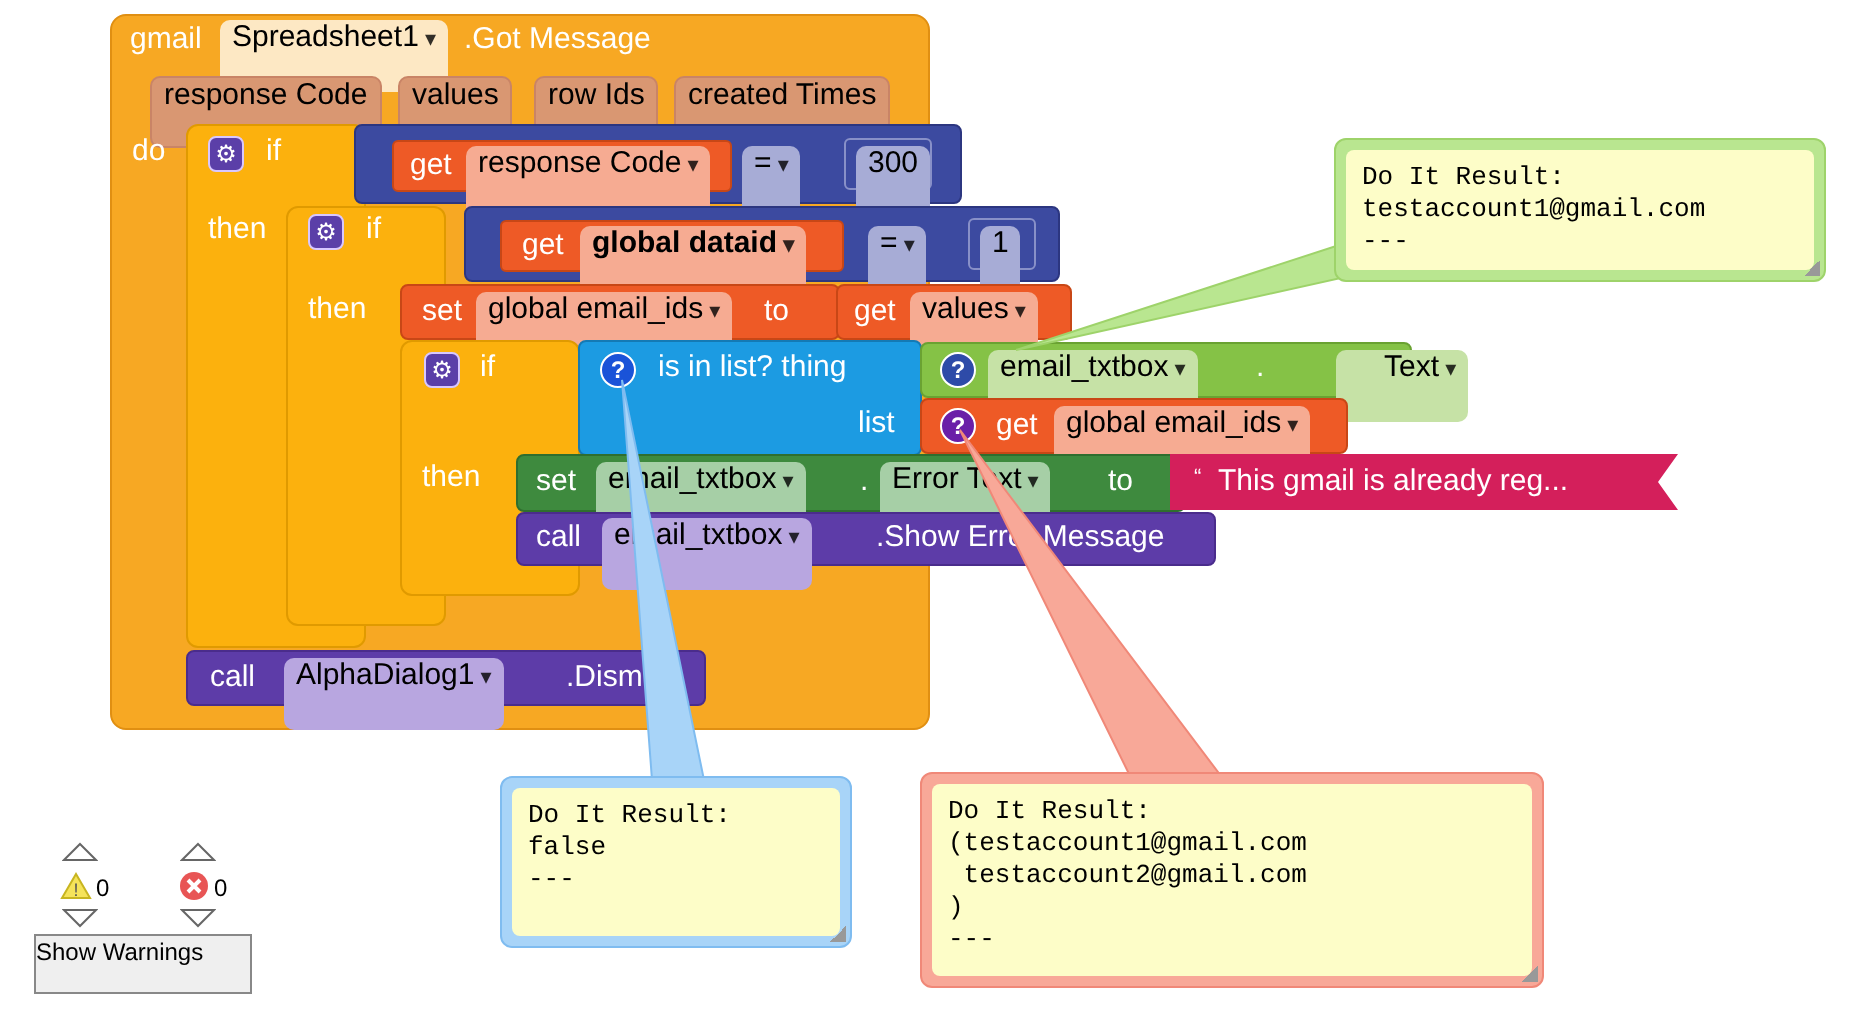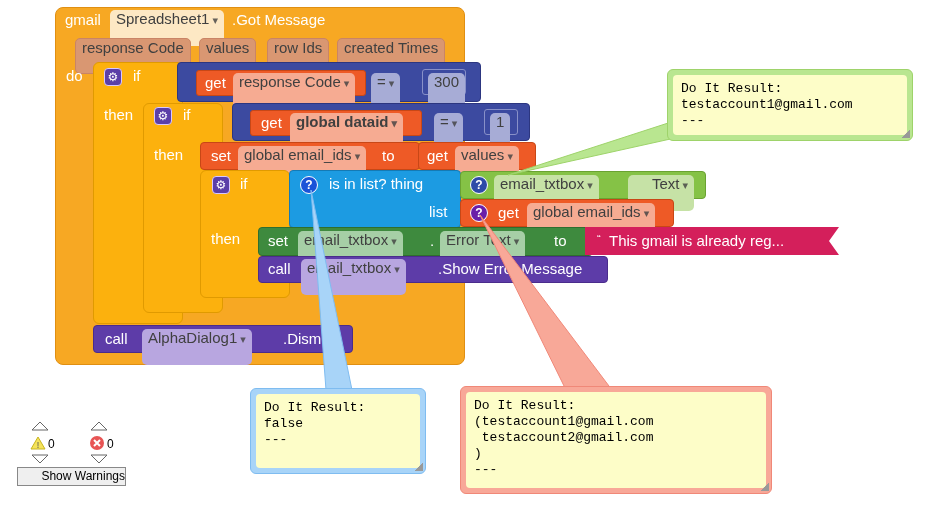--- a/index.html
+++ b/index.html
@@ -2,21 +2,21 @@
 <html><head>
 <meta charset="utf-8">
 <style>
   html, body { margin:0; padding:0; }
   body { width:929px; height:505px; background:#ffffff; position:relative; overflow:hidden;
          font-family:"Liberation Sans", sans-serif; font-size:15px; color:#fff; }
   .abs { position:absolute; box-sizing:border-box; }
   .blk { position:absolute; box-sizing:border-box; }
   .lbl { position:absolute; white-space:nowrap; color:#fff; line-height:18px; }
   .fld { position:absolute; white-space:nowrap; line-height:18px; height:36px; padding:0 6px;
-         border-radius:5px; box-sizing:border-box; color:#404040; }
+         border-radius:5px; box-sizing:border-box; color:#000000; }
   .dd::after { content:" \25BE"; font-size:11px; opacity:.8; }
   .gear { position:absolute; width:18px; height:18px; border-radius:4px; background:#5b3fa8;
           border:1px solid #d8c7ff; box-sizing:border-box; color:#fff; font-size:12px; line-height:16px; text-align:center; }
   .qm { position:absolute; width:18px; height:18px; border-radius:50%; color:#fff; font-size:12px;
         font-weight:bold; line-height:16px; text-align:center; border:1px solid #fff; box-sizing:border-box; }
   .bubble { position:absolute; background:#fdfdc8; font-family:"Liberation Mono", monospace; font-size:13px;
             color:#000; line-height:16px; padding:6px 8px; box-sizing:border-box; white-space:pre; border-radius:4px; }
   .resize { position:absolute; right:2px; bottom:2px; width:8px; height:8px;
             background:linear-gradient(135deg, transparent 50%, #999 50%); }
 </style>
@@ -75,21 +75,21 @@
 
 <div class="blk" style="left:289px;top:170px;width:172px;height:58px;background:#1c9be2;border-radius:4px;border:1px solid #147ab5;"></div>
 <div class="qm" style="left:300px;top:176px;background:#1a53d8;">?</div>
 <span class="lbl" style="left:329px;top:175px;">is in list? thing</span>
 <span class="lbl" style="left:429px;top:203px;">list</span>
 
 <div class="blk" style="left:460px;top:171px;width:246px;height:28px;background:#85c246;border-radius:4px;border:1px solid #6aa232;"></div>
 <div class="qm" style="left:470px;top:176px;background:#2e4ba8;">?</div>
 <span class="fld dd" style="left:494px;top:175px;background:#c6e2a6;">email_txtbox</span>
 <span class="lbl" style="left:628px;top:175px;">.</span>
-<span class="fld dd" style="left:628px;top:175px;background:#c6e2a6;padding-left:24px;">Text</span>
+<span class="fld dd" style="left:668px;top:175px;background:#c6e2a6;padding-left:24px;">Text</span>
 
 <div class="blk" style="left:460px;top:199px;width:214px;height:28px;background:#ee5a26;border-radius:4px;border:1px solid #c84716;"></div>
 <div class="qm" style="left:470px;top:204px;background:#6b1fa8;">?</div>
 <span class="lbl" style="left:498px;top:204px;">get</span>
 <span class="fld dd" style="left:527px;top:203px;background:#f6ab92;">global email_ids</span>
 
 <div class="blk" style="left:258px;top:227px;width:335px;height:29px;background:#3e8a3e;border-radius:4px;border:1px solid #2f6e2f;"></div>
 <span class="lbl" style="left:268px;top:232px;">set</span>
 <span class="fld dd" style="left:298px;top:231px;background:#a6cfa6;">email_txtbox</span>
 <span class="lbl" style="left:430px;top:232px;">.</span>
@@ -158,13 +158,13 @@
   </svg>
 <svg class="abs" style="left:89px;top:435px;" width="16" height="16">
     <circle cx="8" cy="8" r="7" fill="#e85555"></circle>
     <path d="M5,5 L11,11 M11,5 L5,11" stroke="#fff" stroke-width="2"></path>
   </svg>
 <span class="lbl" style="left:107px;top:435px;color:#000;font-size:12px;">0</span>
 <svg class="abs" style="left:90px;top:454px;" width="18" height="10">
     <polygon points="1,1 17,1 9,9" fill="#fff" stroke="#666"></polygon>
   </svg>
 
-<div class="abs" style="left:17px;top:467px;width:109px;height:19px;background:#efefef;border:1px solid #888;color:#000;font-size:12px;line-height:17px;text-align:right;">Show Warnings</div>
+<div class="abs" style="left:17px;top:467px;width:109px;height:30px;background:#efefef;border:1px solid #888;color:#000;font-size:12px;line-height:17px;text-align:left;">Show Warnings</div>
 
 </body></html>

